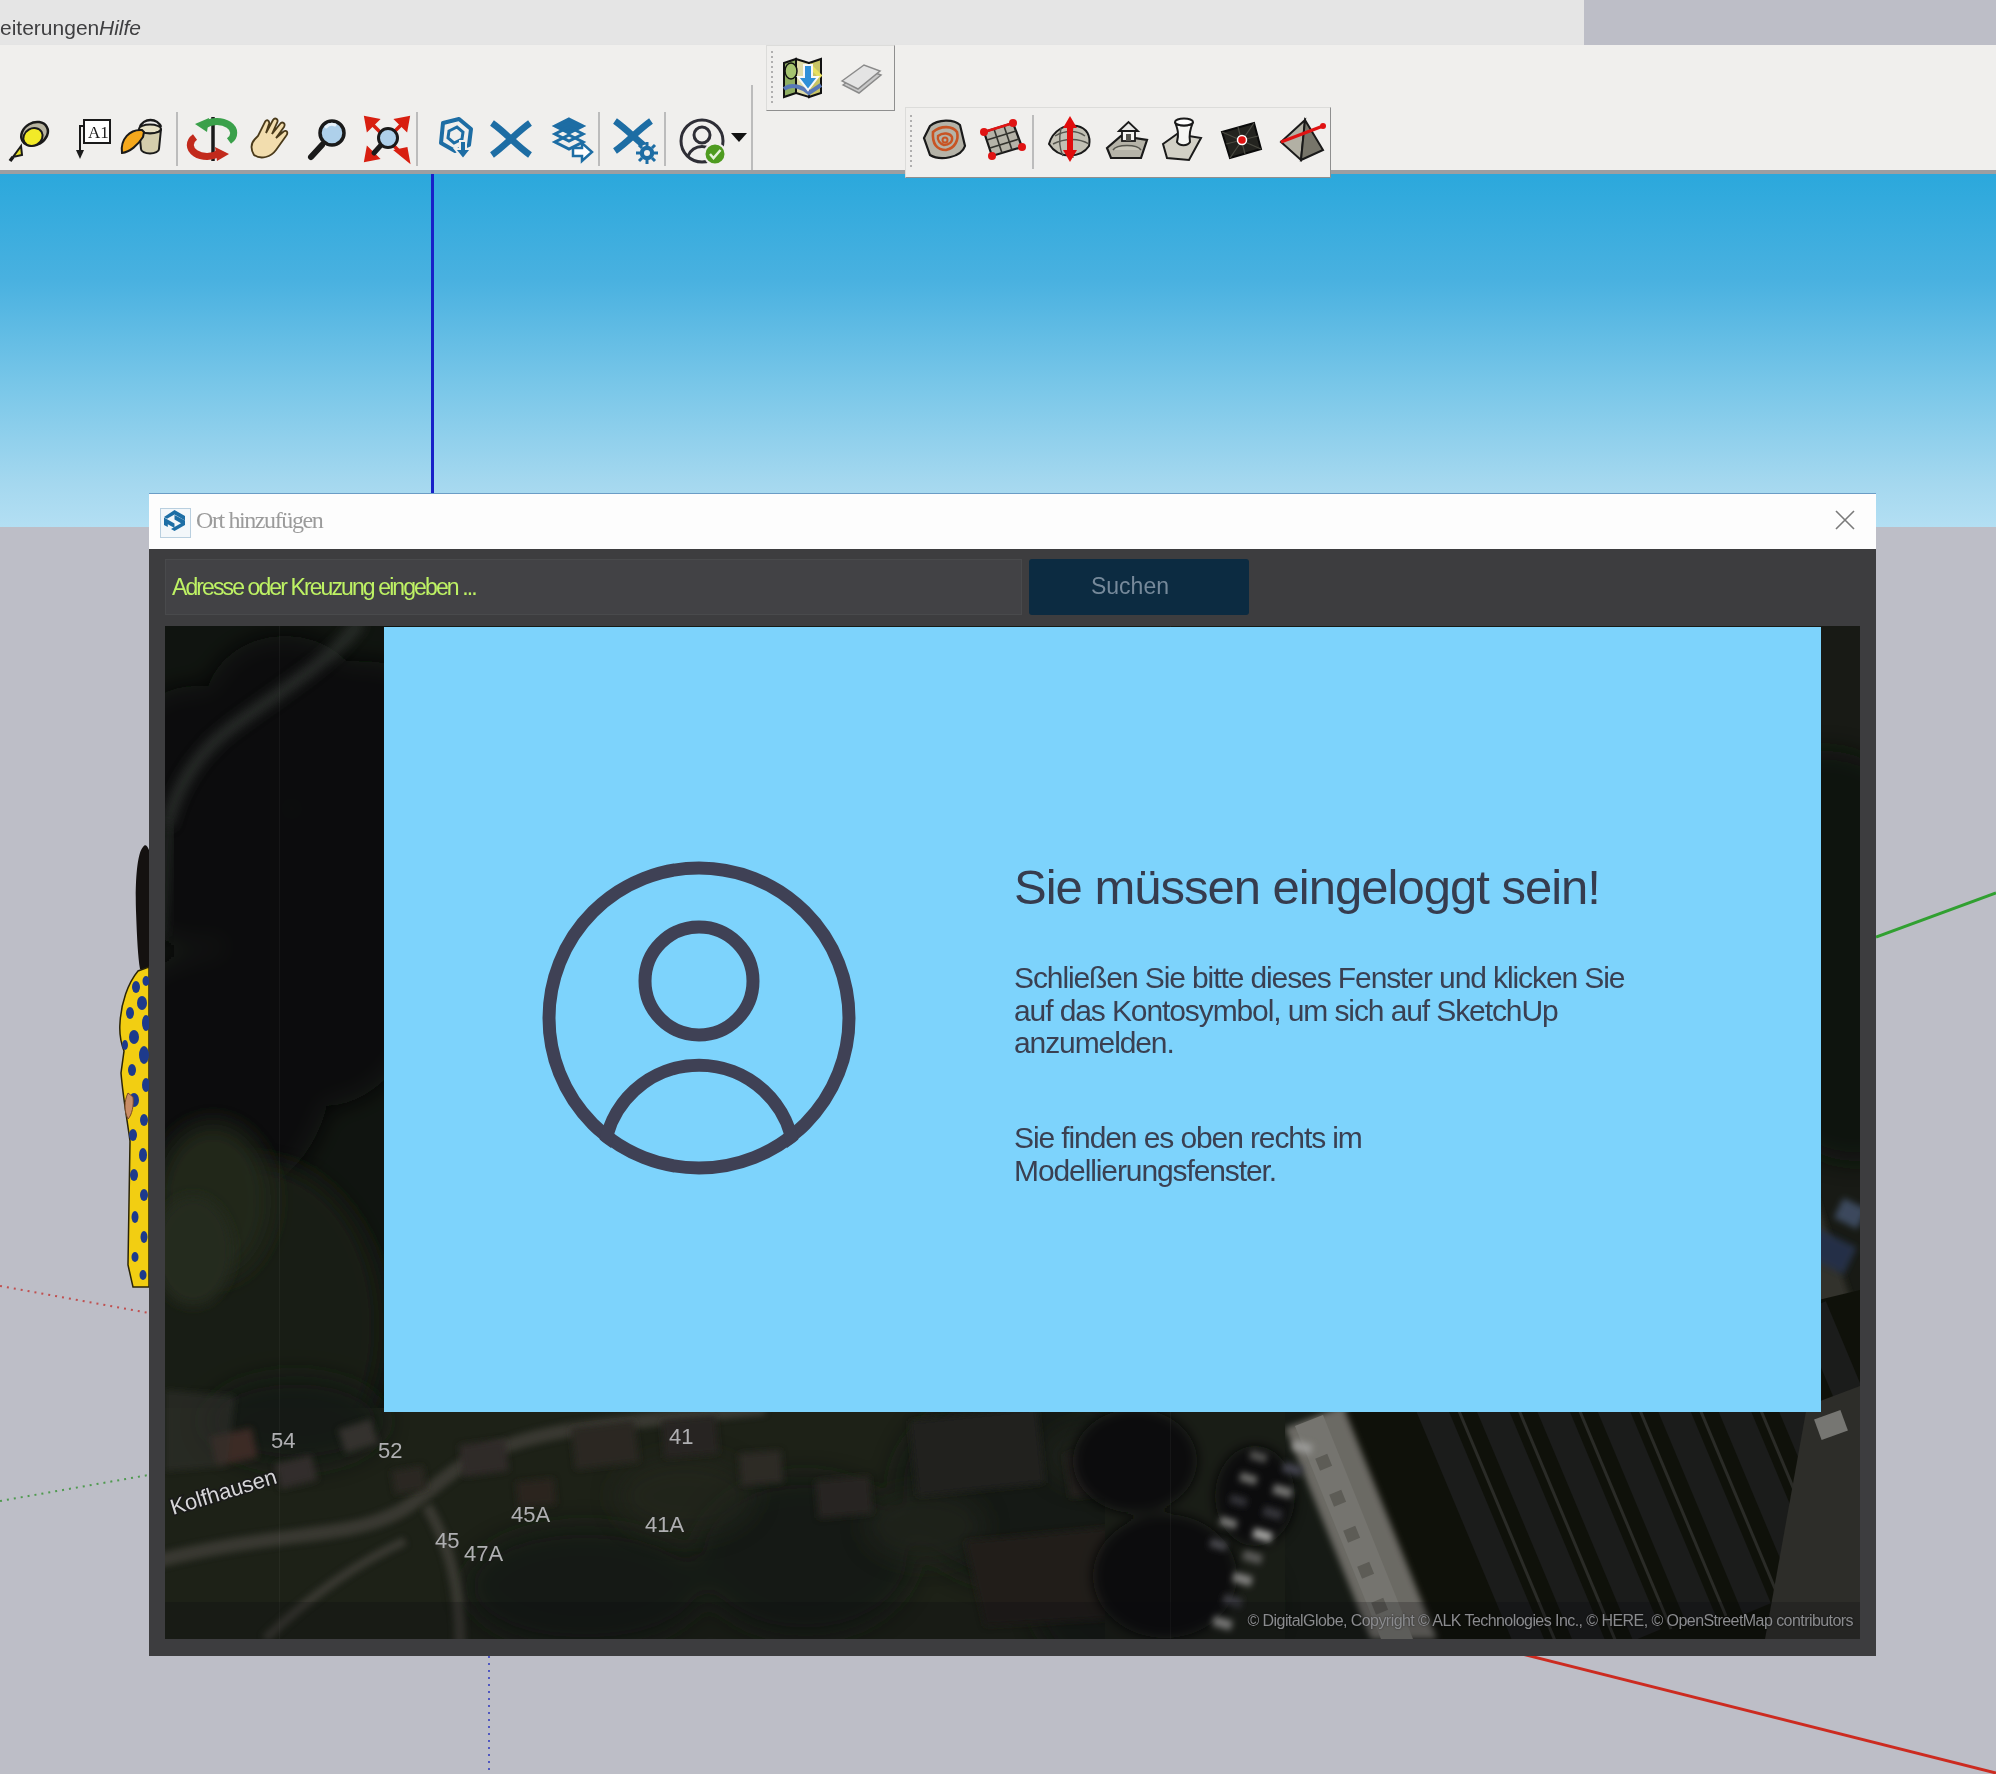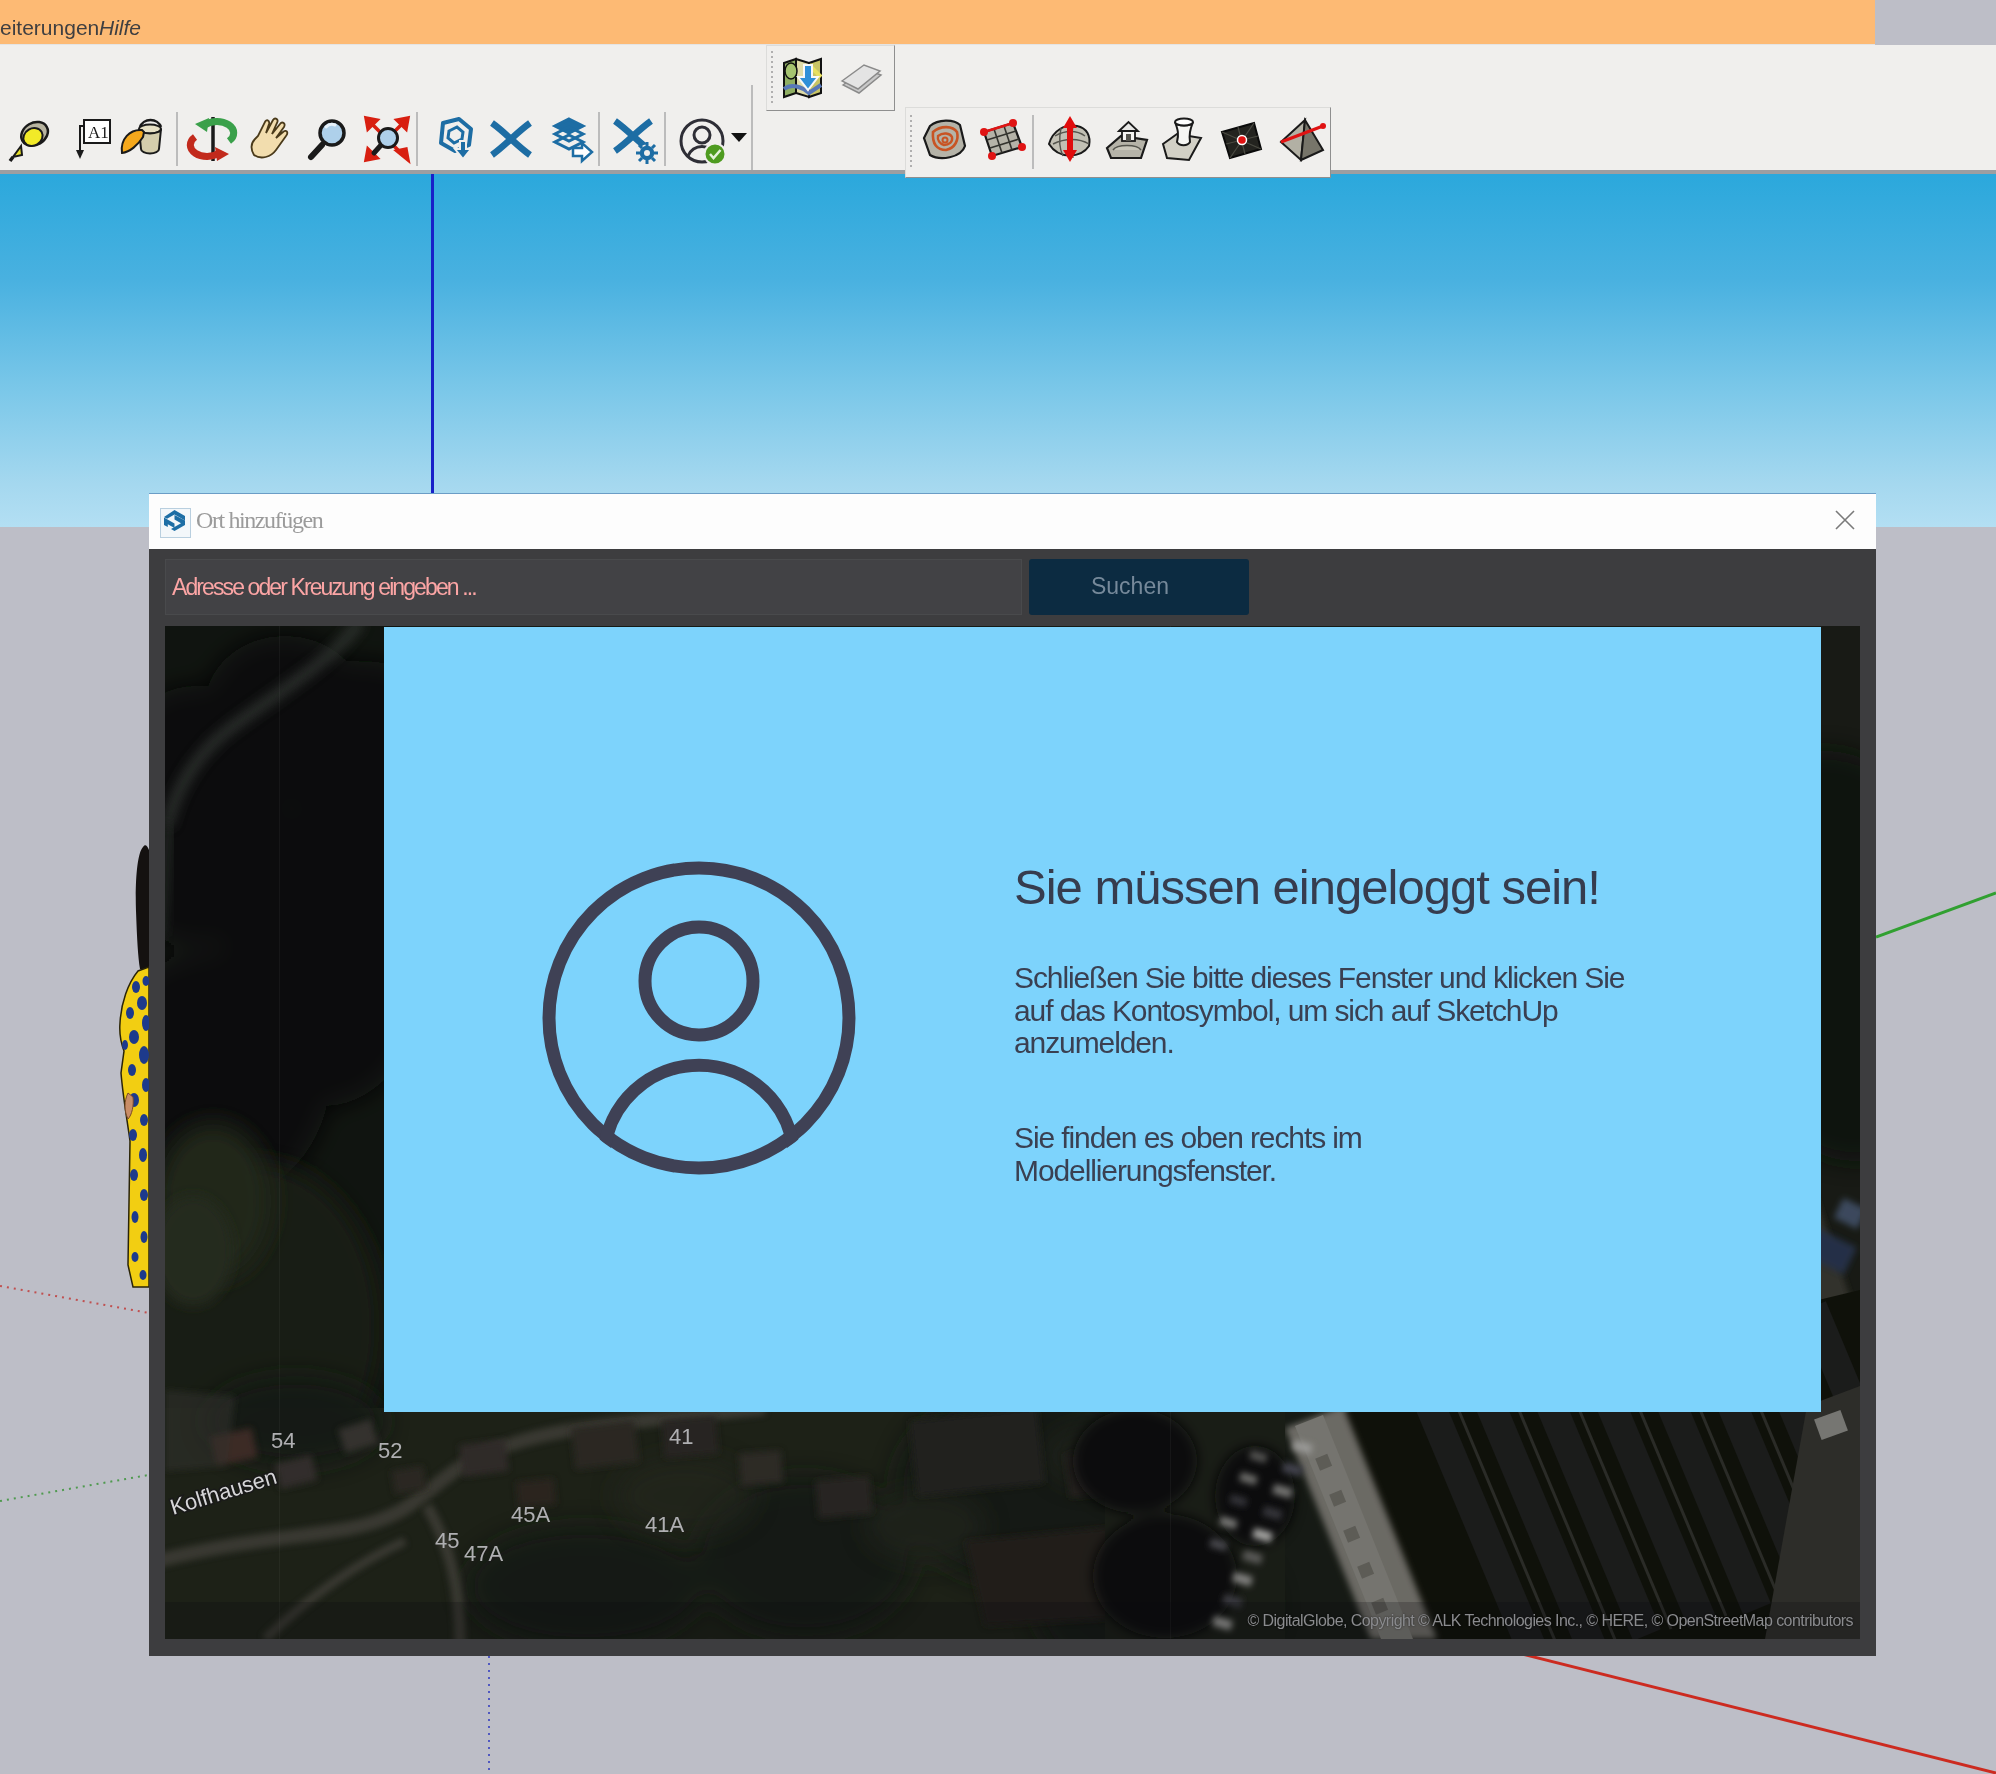--- a/index.html
+++ b/index.html
@@ -1,38 +1,38 @@
 <!DOCTYPE html>
 <html><head>
 <meta charset="utf-8">
 <style>
   html,body{margin:0;padding:0;}
   body{width:1996px;height:1774px;overflow:hidden;position:relative;
        font-family:"Liberation Sans",sans-serif;background:#bdbec7;}
   .abs{position:absolute;}
   
-  #menubar{left:0;top:0;width:1875px;height:44px;background:#fdba74;border-bottom:1px solid #e4e4e4;}
+  #menubar{left:0;top:0;width:1584px;height:44px;background:#e5e5e5;border-bottom:1px solid #e4e4e4;}
   #menubar .mtext{position:absolute;top:16px;font-size:21px;color:#3f3f41;}
   #toolbararea{left:0;top:45px;width:1996px;height:125px;background:#f0efed;}
   #toolbarborder{left:0;top:170px;width:1996px;height:4px;background:#9c9ea1;border-bottom:1px solid #d7d7d7;}
   #floatbox{left:766px;top:45px;width:127px;height:64px;background:#f0efed;
             border:1px solid #dcdcda;border-right-color:#8f8f8f;border-bottom-color:#8f8f8f;}
   
   #sky{left:0;top:174px;width:1996px;height:353px;
        background:linear-gradient(to bottom,#2ba8dc 0%,#49b1e0 30%,#7cc8e9 62%,#a5d8ef 88%,#b3dff3 100%);}
   #ground{left:0;top:527px;width:1996px;height:1247px;background:#bdbec7;}
   #blueaxis{left:431px;top:174px;width:3px;height:319px;background:#1820c8;}
   
   #dialog{left:149px;top:493px;width:1727px;height:1163px;background:#3d3d3f;}
   #titlebar{left:0;top:0;width:1727px;height:56px;background:#fdfdfd;border-top:1px solid #6b9dc6;box-sizing:border-box;font-family:Liberation Serif, serif;}
   #logobox{left:11px;top:14px;width:29px;height:28px;border:1px solid #b9cfdf;background:#f3f7fa;}
   #titletext{left:47px;top:13px;font-size:24px;color:#9b9b9b;letter-spacing:-1.4px;white-space:nowrap;}
   #closex{left:1685px;top:15px;width:22px;height:22px;}
   #searchinput{left:16px;top:66px;width:857px;height:56px;background:#424245;border:1px solid #494a4c;box-sizing:border-box;}
-  #searchinput span{position:absolute;left:6px;top:14px;font-size:23px;color:#fca5a5;letter-spacing:-1.9px;}
+  #searchinput span{position:absolute;left:6px;top:14px;font-size:23px;color:#bef264;letter-spacing:-1.9px;}
   #suchenbtn{left:880px;top:66px;width:220px;height:56px;background:#0c2b41;border-radius:3px;}
   #suchenbtn span{position:absolute;left:0;top:14px;width:202px;text-align:center;font-size:23px;color:#76899a;}
   #map{left:16px;top:133px;width:1695px;height:1013px;background:#1a2018;overflow:hidden;}
   #whitepanel{left:235px;top:134px;width:1437px;height:785px;background:#7dd3fc;}
   #copyright{right:7px;top:986px;font-size:16px;color:#8a8b8e;white-space:nowrap;letter-spacing:-0.56px;text-shadow:0 0 2px rgba(0,0,0,.55);}
   
   #headline{left:630px;top:232px;font-size:49px;color:#363c4e;white-space:nowrap;letter-spacing:-1px;}
   .para{position:absolute;font-size:30px;line-height:32.5px;color:#3a4052;white-space:nowrap;letter-spacing:-1.1px;}
 </style>
 </head>

